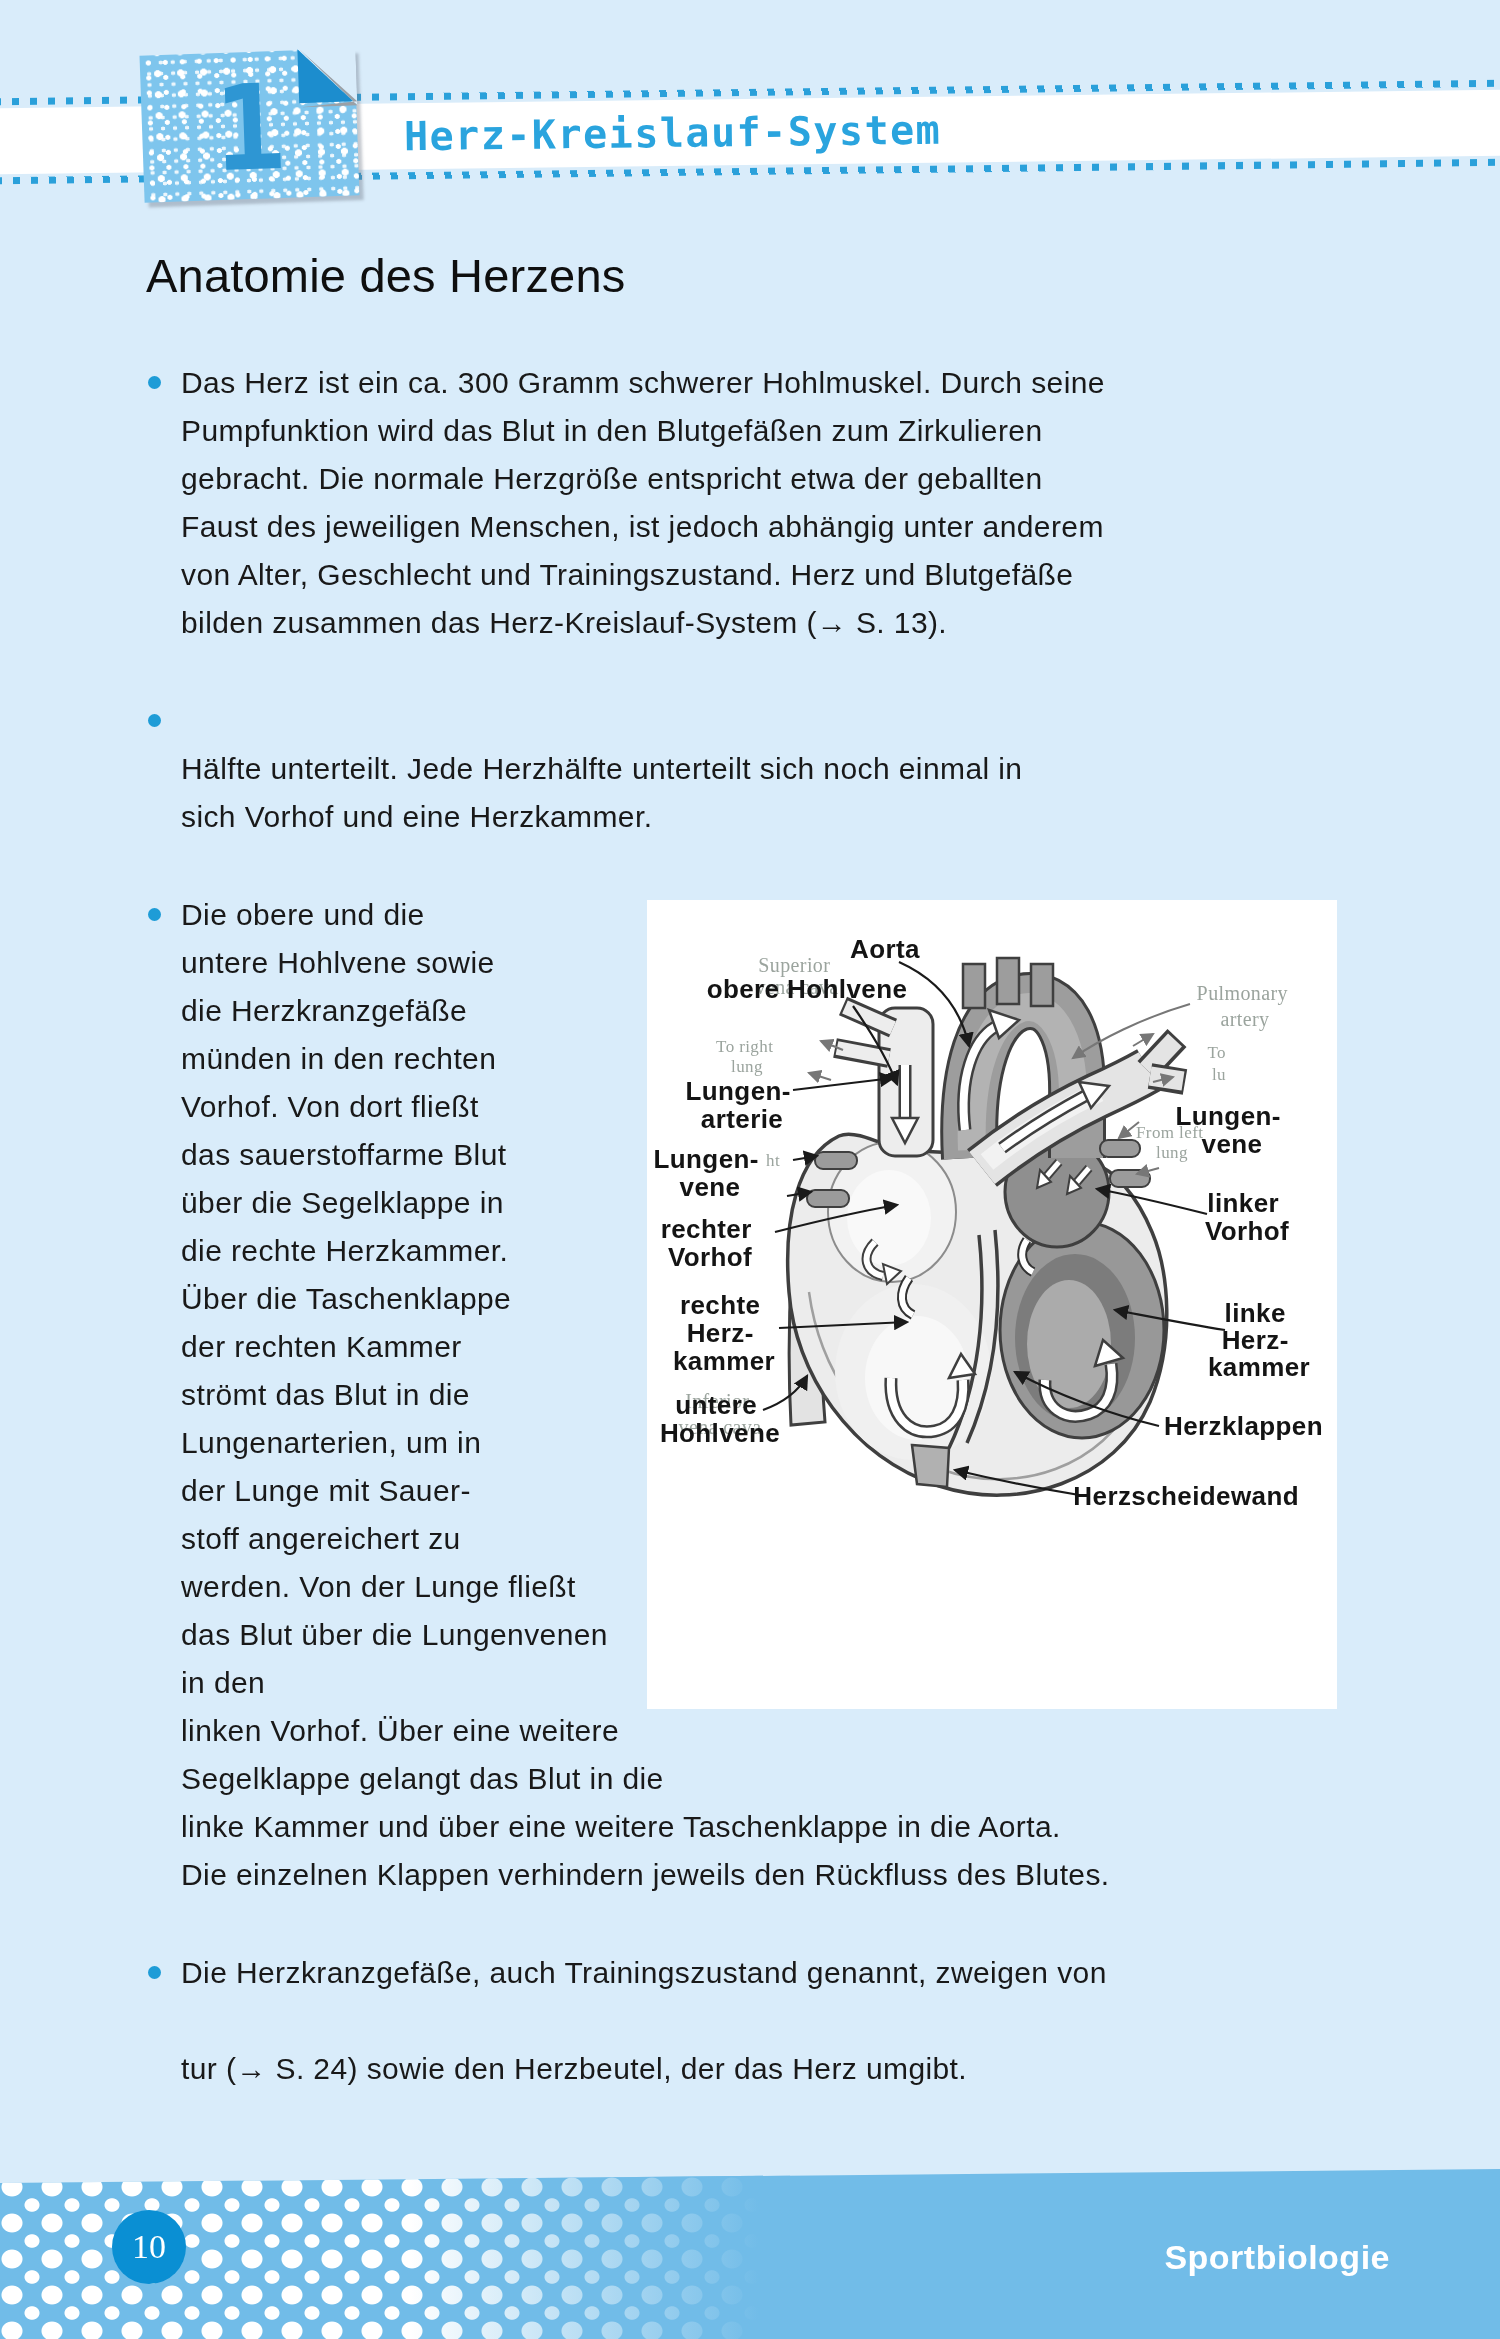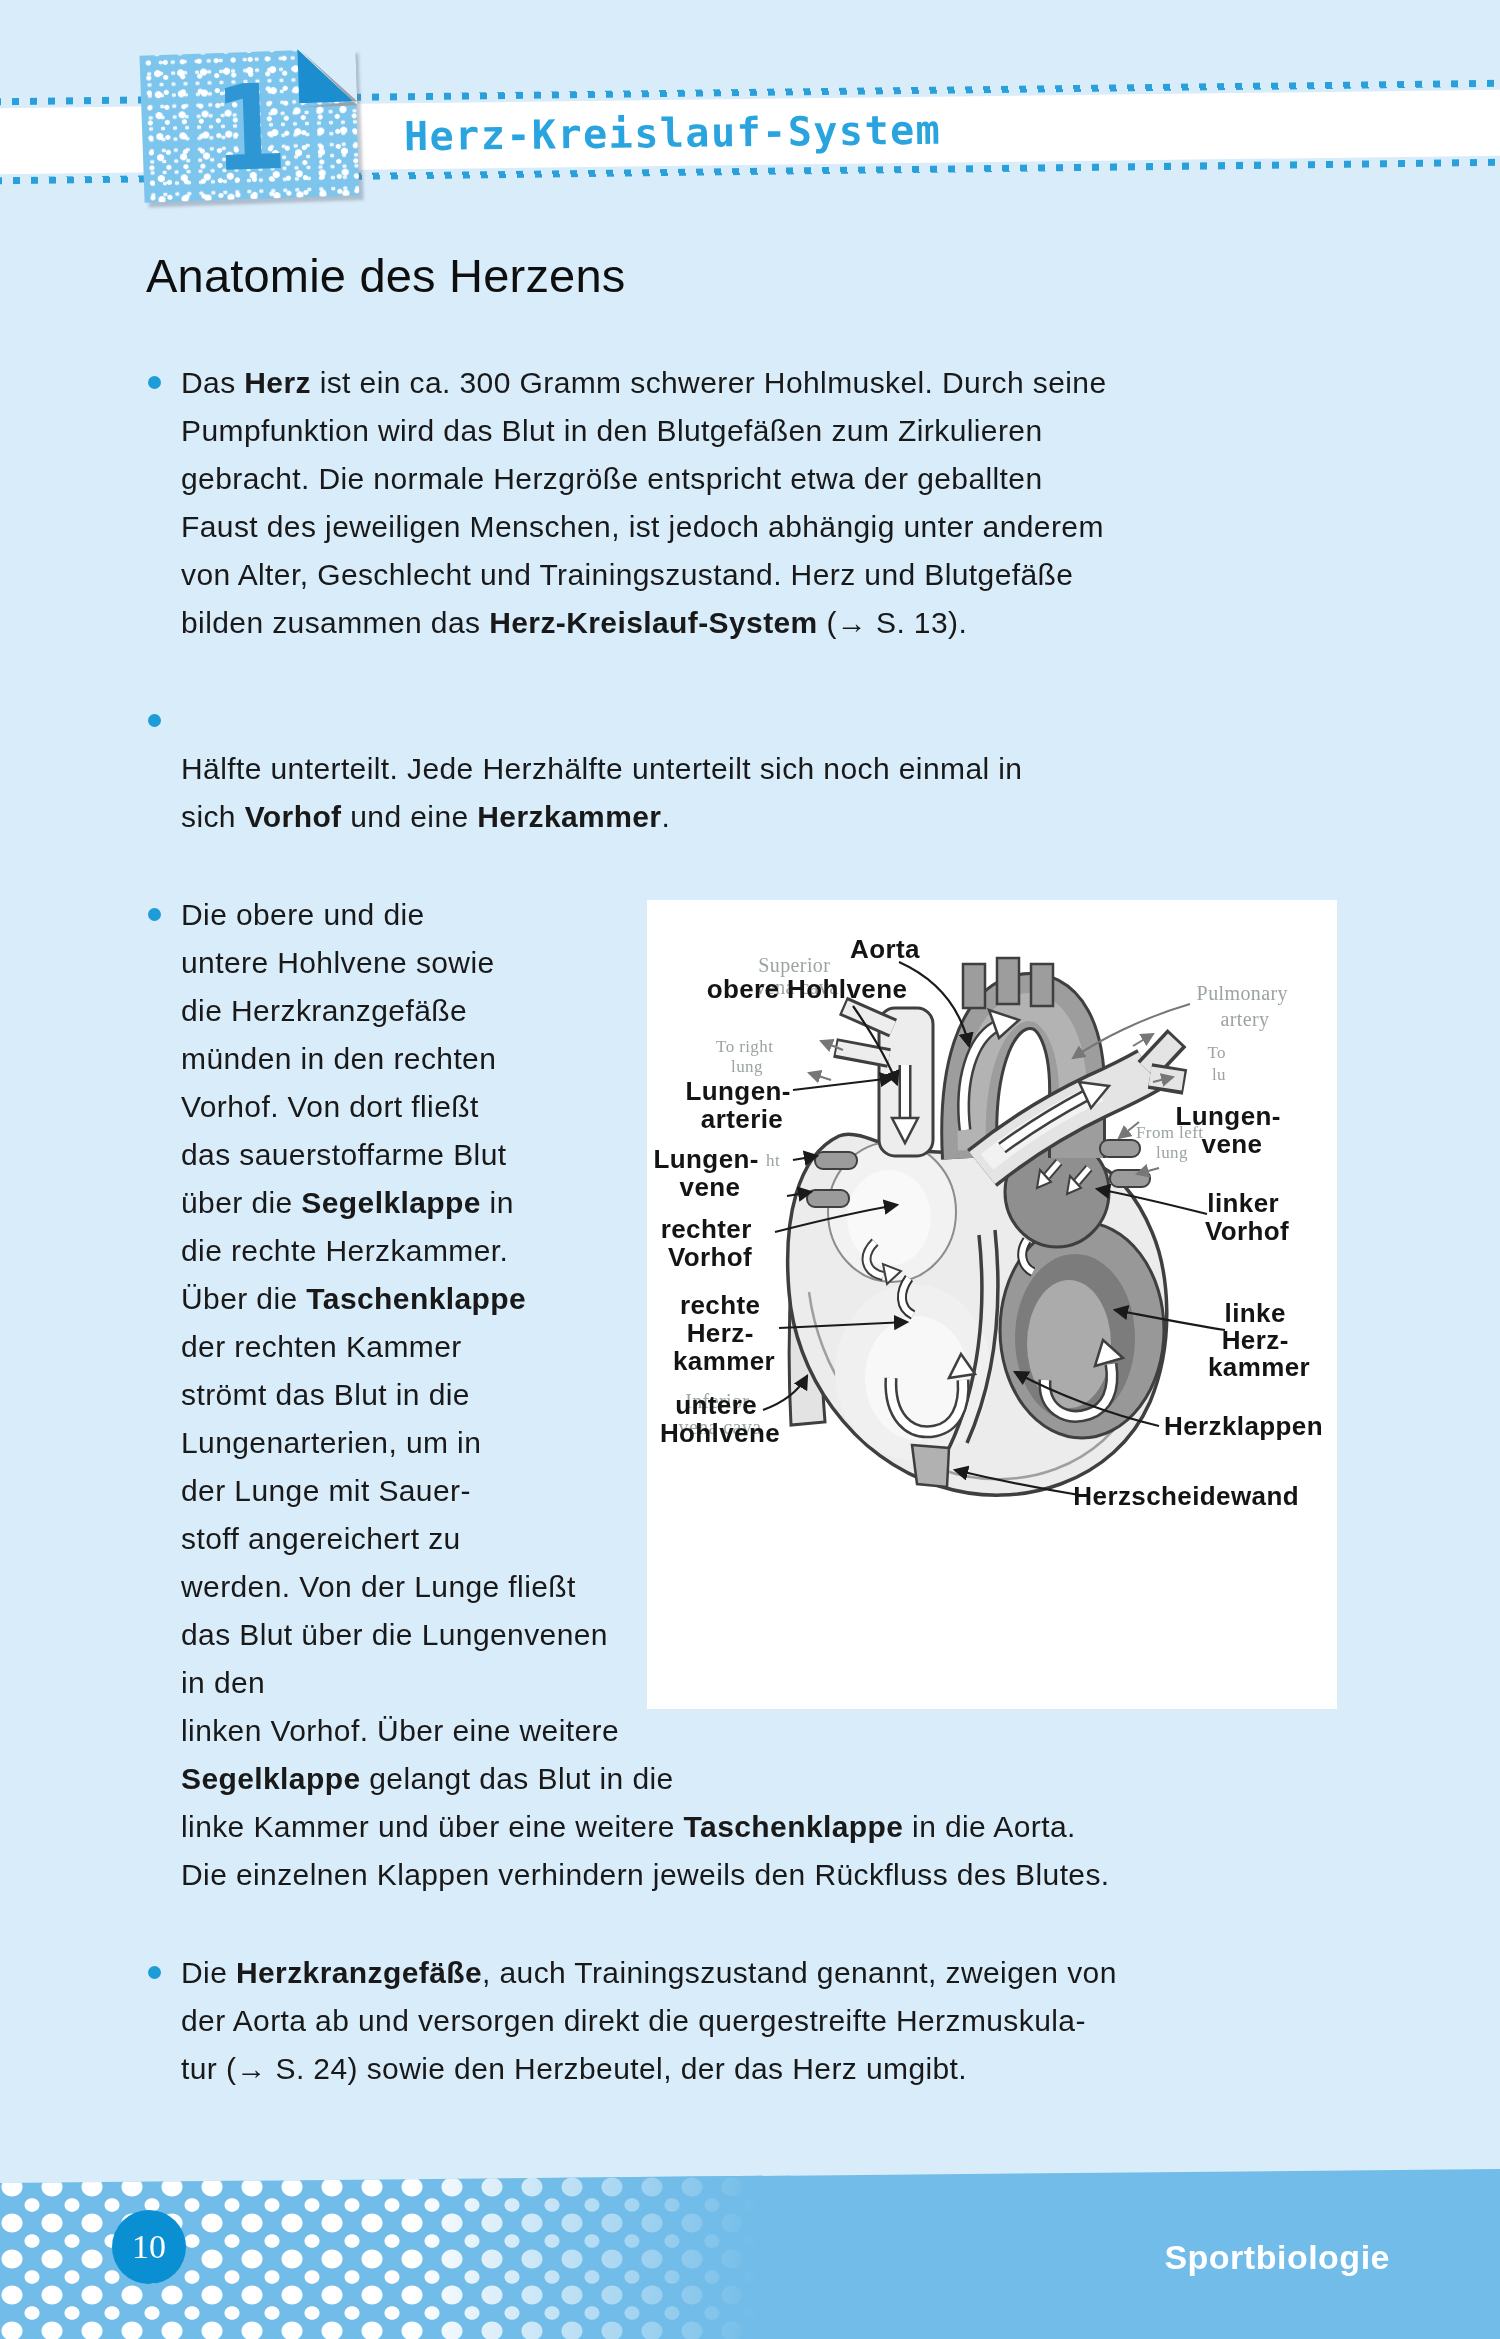--- a/index.html
+++ b/index.html
@@ -35,21 +35,21 @@
   
   .page-heading{position:absolute;left:146px;top:248px;font-size:47px;font-weight:400;
           color:#0f0f0f;letter-spacing:.2px;}
 
   
   .bullets{position:absolute;left:145px;top:359px;width:1192px;margin:0;padding:0;list-style:none;}
   .bullets li{position:relative;padding-left:36px;margin:0 0 50px 0;font-size:30px;
           line-height:48px;letter-spacing:.4px;color:#191919;}
   .bullets li::before{content:"";position:absolute;left:3px;top:17px;width:13px;height:13px;
           border-radius:50%;background:#1e9cd7;}
-  .bullets b{font-weight:700;}
+  .bullets b{font-weight:400;}
 
   
   .diagram-box{float:right;width:690px;height:809px;background:#ffffff;
           margin:9px 0 8px 16px;}
   .diagram-box svg{display:block;}
   .de-label{font-family:"Liberation Sans",sans-serif;font-weight:700;font-size:26px;fill:#141414;}
   .en-label{font-family:"Liberation Serif",serif;font-size:20px;fill:#9ba49e;}
   .en-label.tiny{font-size:17px;}
 
   
@@ -302,21 +302,21 @@
             <text class="de-label" text-anchor="end">
               <tspan x="652" y="605">Herzscheidewand</tspan>
             </text>
           </g>
         </svg>
       </div>
 
       <span><span>Die obere und die</span><br><span>untere Hohlvene sowie</span><br><span>die Herzkranzgefäße</span><br><span>münden in den rechten</span><br><span>Vorhof. Von dort fließt</span><br><span>das sauerstoffarme Blut</span><br><span>über die </span><b>Segelklappe</b><span> in</span><br><span>die rechte Herzkammer.</span><br><span>Über die </span><b>Taschenklappe</b><br><span>der rechten Kammer</span><br><span>strömt das Blut in die</span><br><span>Lungenarterien, um in</span><br><span>der Lunge mit Sauer-</span><br><span>stoff angereichert zu</span><br><span>werden. Von der Lunge fließt das Blut über die Lungenvenen in den</span><br><span>linken Vorhof. Über eine weitere </span><b>Segelklappe</b><span> gelangt das Blut in die</span><br><span>linke Kammer und über eine weitere </span><b>Taschenklappe</b><span> in die Aorta.</span><br><span>Die einzelnen Klappen verhindern jeweils den Rückfluss des Blutes.</span></span>
     </li>
     <li>
-      <span><span>Die </span><b>Herzkranzgefäße</b><span>, auch Trainingszustand genannt, zweigen von</span><br><span>der Aorta ab und versorgen direkt die quergestreifte Herzmuskula-</span><br><span>tur (</span><b>→</b><span> S. 24) sowie den Herzbeutel, der das Herz umgibt.</span></span>
+      <span><span>Die </span><b>Herzkranzgefäße</b><span>, auch Trainingszustand genannt, zweigen von</span><br><br><span>tur (</span><b>→</b><span> S. 24) sowie den Herzbeutel, der das Herz umgibt.</span></span>
     </li>
   </ul>
 
   <div class="footer">
     <div class="footer-dots"></div>
     <div class="footer-fade"></div>
     <div class="page-badge">10</div>
     <div class="book-title">Sportbiologie</div>
   </div>
 

